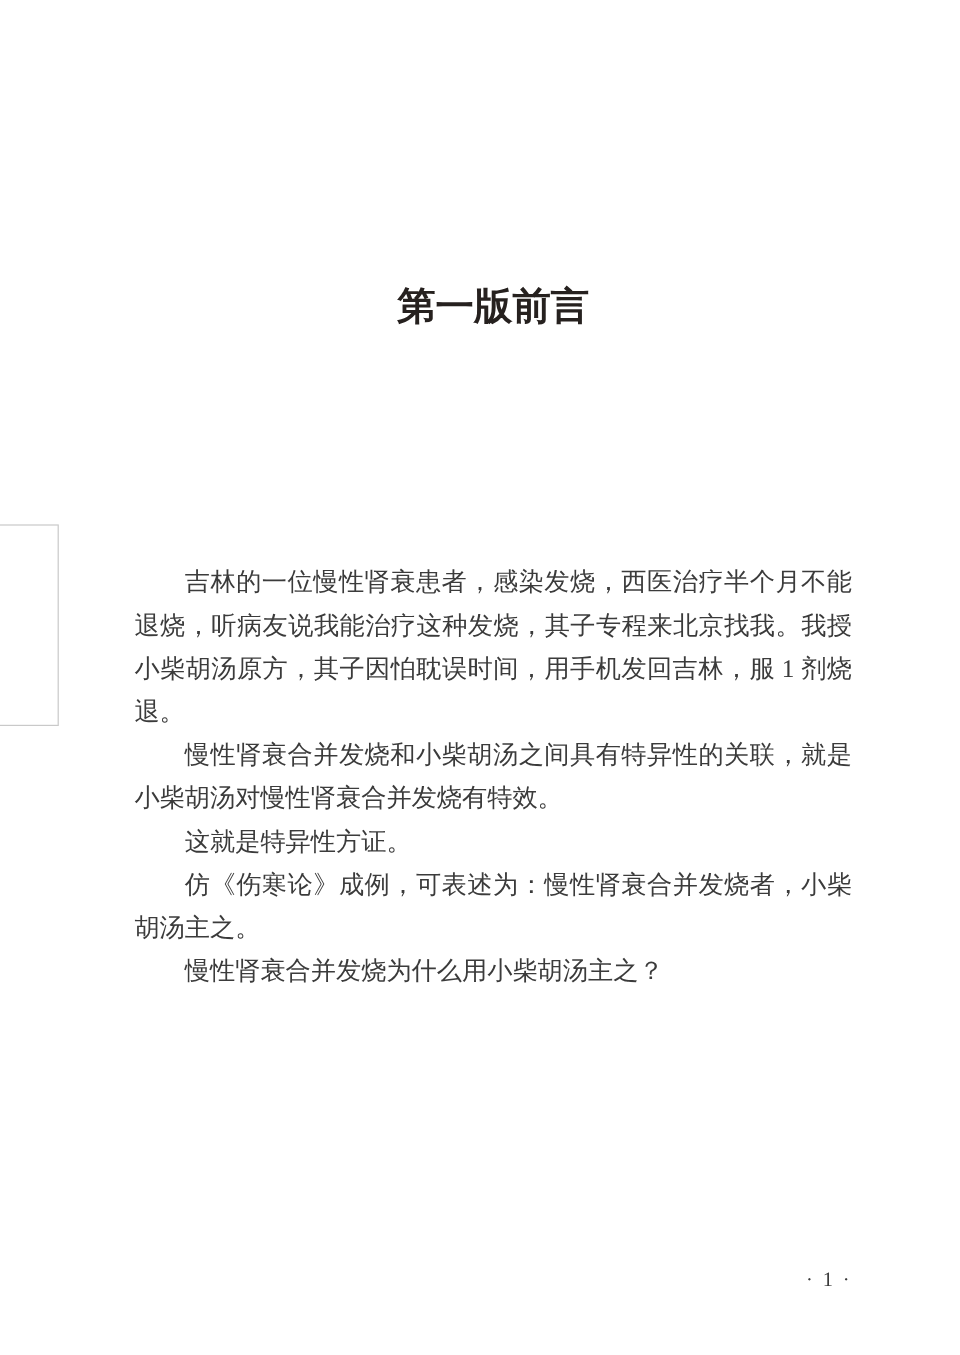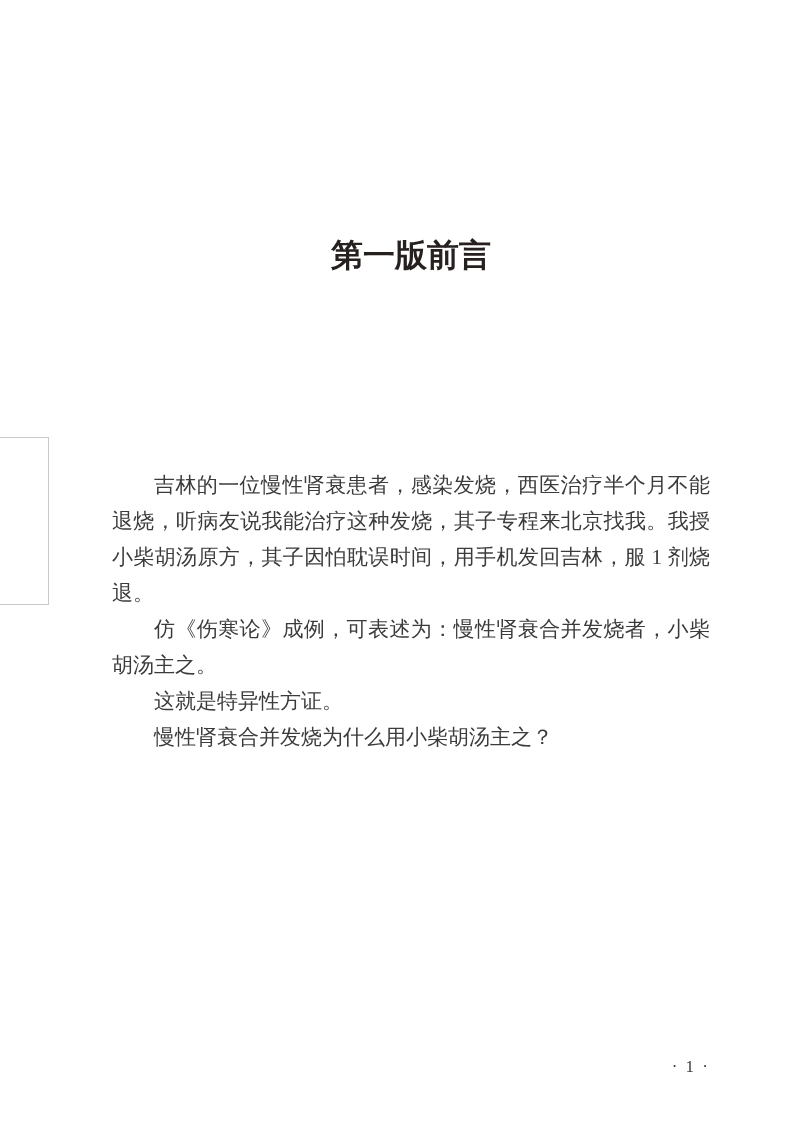--- a/index.html
+++ b/index.html
@@ -66,18 +66,19 @@
   }
 </style>
 </head>
 <body>
 
 <div class="page">
   <div class="left-margin-box"></div>
   <h1 class="page-title">第一版前言</h1>
   <div class="body-text">
       <p>吉林的一位慢性肾衰患者，感染发烧，西医治疗半个月不能退烧，听病友说我能治疗这种发烧，其子专程来北京找我。我授小柴胡汤原方，其子因怕耽误时间，用手机发回吉林，服 1 剂烧退。</p>
+      <p>慢性肾衰合并发烧和小柴胡汤之间具有特异性的关联，就是小柴胡汤对慢性肾衰合并发烧有特效。</p>
+      <p>这就是特异性方证。</p>
       <p>仿《伤寒论》成例，可表述为：慢性肾衰合并发烧者，小柴胡汤主之。</p>
-      <p>这就是特异性方证。</p>
       <p>慢性肾衰合并发烧为什么用小柴胡汤主之？</p>
     </div>
   <div class="page-number">· 1 ·</div>
 </div>
 
 </body></html>

